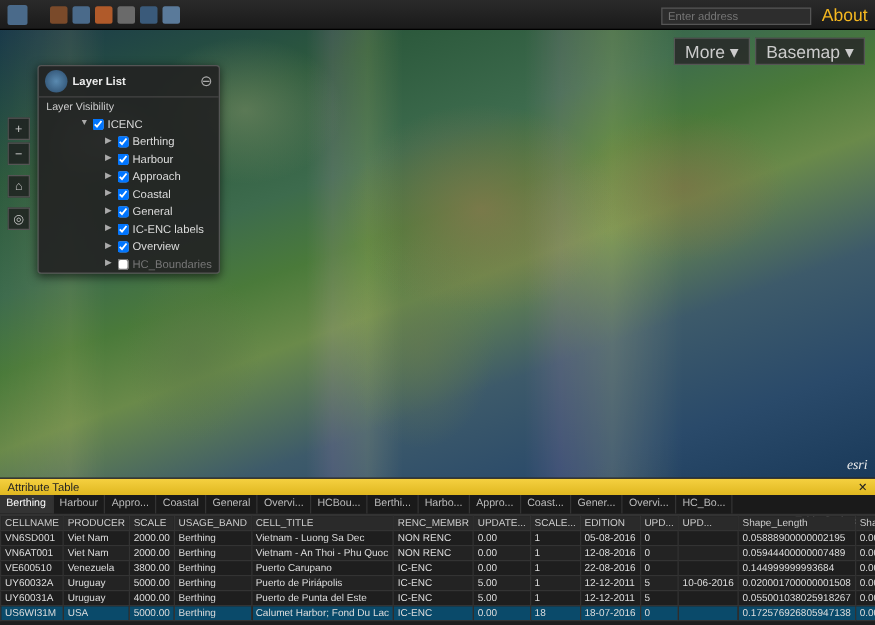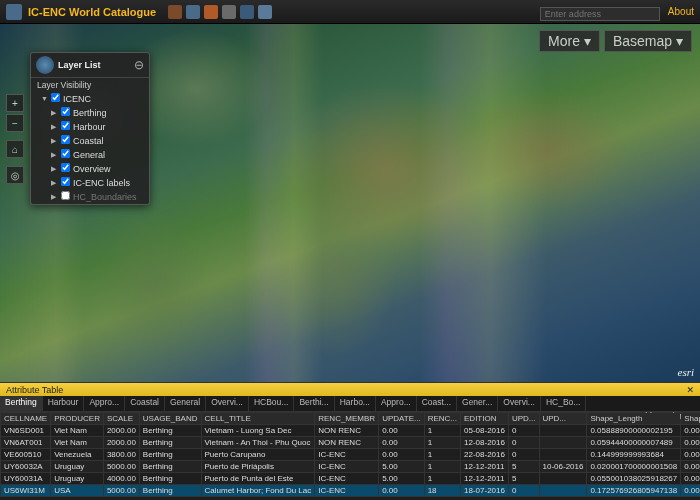--- a/index.html
+++ b/index.html
@@ -5,21 +5,21 @@
   * { box-sizing: border-box; margin: 0; padding: 0; }
   body { font-family: Arial, sans-serif; background: #1a1a1a; width: 700px; height: 500px; overflow: hidden; position: relative; }
   
   .top-bar { height: 24px; background: linear-gradient(#2a2a2a, #1a1a1a); display: flex; align-items: center; padding: 0 6px; border-bottom: 1px solid #000; }
   .logo-icon { width: 16px; height: 16px; background: #4a6a8a; border-radius: 2px; margin-right: 6px; }
   .app-title { color: #f5b820; font-weight: bold; font-size: 11px; flex: 0 0 auto; }
   .top-icons { display: flex; gap: 4px; margin-left: 12px; }
   .top-icons span { width: 14px; height: 14px; border-radius: 2px; }
   .search-box { margin-left: auto; }
   .search-box input { background: #2d2d2d; border: 1px solid #555; color: #aaa; font-size: 9px; padding: 1px 4px; width: 120px; height: 14px; }
-  .about-link { color: #f5b820; font-size: 10px; margin-left: 8px; cursor: pointer; }
+  .about-link { color: #f5b820; font-size: 14px; margin-left: 8px; cursor: pointer; }
   
   .map-area { position: relative; height: 358px; background: linear-gradient(160deg, #1a3a4a 0%, #2d5a3d 20%, #3d6b4d 35%, #4a7a3a 45%, #6a8a4a 55%, #3d5a6a 70%, #2a4a6a 85%, #1a3a5a 100%); overflow: hidden; }
   .map-area::before { content:""; position:absolute; inset:0; background:
     radial-gradient(ellipse 80px 60px at 12% 25%, rgba(200,200,200,0.4), transparent 60%),
     radial-gradient(ellipse 120px 90px at 28% 18%, rgba(120,140,100,0.6), transparent 65%),
     radial-gradient(ellipse 180px 140px at 55% 40%, rgba(140,120,80,0.7), transparent 60%),
     radial-gradient(ellipse 100px 140px at 48% 70%, rgba(100,120,80,0.6), transparent 60%),
     radial-gradient(ellipse 90px 120px at 22% 72%, rgba(90,120,70,0.6), transparent 60%),
     radial-gradient(ellipse 140px 100px at 78% 35%, rgba(130,110,70,0.6), transparent 60%);
   }
@@ -29,27 +29,27 @@
     linear-gradient(90deg, transparent 60%, rgba(140,60,120,0.2) 64%, rgba(160,140,60,0.25) 70%, transparent 78%);
     mix-blend-mode: screen;
   }
   
   .map-controls-top { position: absolute; top: 6px; right: 8px; display: flex; gap: 4px; z-index: 5; }
   .map-controls-top button { background: rgba(40,40,40,0.85); color: #ccc; border: 1px solid #555; font-size: 14px; padding: 2px 8px; cursor: pointer; }
   
   .zoom-controls { position: absolute; left: 6px; top: 70px; z-index: 5; display: flex; flex-direction: column; gap: 2px; }
   .zoom-controls button { width: 18px; height: 18px; background: rgba(30,30,30,0.8); color: #ccc; border: 1px solid #555; font-size: 10px; cursor: pointer; }
   
-  .layer-panel { position: absolute; top: 28px; left: 30px; width: 120px; background: rgba(35,35,35,0.92); border: 1px solid #555; border-radius: 3px; z-index: 10; font-size: 9px; color: #ddd; box-shadow: 0 2px 8px rgba(0,0,0,0.6); }
+  .layer-panel { position: absolute; top: 28px; left: 30px; width: 146px; background: rgba(35,35,35,0.92); border: 1px solid #555; border-radius: 3px; z-index: 10; font-size: 9px; color: #ddd; box-shadow: 0 2px 8px rgba(0,0,0,0.6); }
   .layer-header { display: flex; align-items: center; padding: 3px 5px; border-bottom: 1px solid #444; }
   .layer-header .globe { width: 18px; height: 18px; background: radial-gradient(#5a8ab0,#2a4a6a); border-radius: 50%; margin-right: 4px; }
   .layer-header .title { font-weight: bold; color: #eee; flex: 1; }
   .layer-header .min { color: #aaa; cursor: pointer; font-size: 12px; }
   .layer-sub { padding: 2px 6px; color: #ccc; font-size: 8.5px; }
-  .layer-item { display: flex; padding: 1px 4px 1px 10px; gap: 3px; line-height: 12px; }
+  .layer-item { display: flex; align-items: center; padding: 1px 4px 1px 0; gap: 3px; line-height: 12px; margin-left: 33px; }
   .layer-item.lvl2 { padding-left: 20px; }
   .layer-item .tri { font-size: 7px; color: #aaa; width: 7px; }
   .layer-item input { width: 9px; height: 9px; }
   .layer-item.dim { color: #777; }
   
   .esri-logo { position: absolute; bottom: 4px; right: 6px; color: #eee; font-size: 11px; font-style: italic; z-index: 5; font-family: Georgia, serif; text-align: right; }
   
   .attr-bar { height: 14px; background: linear-gradient(#f5d040,#e0b820); display: flex; align-items: center; padding: 0 6px; font-size: 9px; color: #222; border-top: 1px solid #333; }
   .attr-bar .x { margin-left: auto; cursor: pointer; }
   
@@ -63,21 +63,20 @@
   th, td { border: 1px solid #333; padding: 1px 3px; text-align: left; white-space: nowrap; height: 12px; overflow: hidden; }
   th { background: #2a2a2a; color: #ccc; font-weight: normal; position: sticky; top: 0; }
   tbody tr:nth-child(even) { background: #232323; }
   tbody tr.sel { background: #0a4a6a; }
 </style>
 </head>
 <body>
 
 <div class="top-bar">
   <div class="logo-icon"></div>
-  <div class="app-title">IC-ENC World Catalogue</div>
   <div class="top-icons">
     <span style="background:#7a4a2a"></span>
     <span style="background:#4a6a8a"></span>
     <span style="background:#b05a2a"></span>
     <span style="background:#6a6a6a"></span>
     <span style="background:#3a5a7a"></span>
     <span style="background:#5a7a9a"></span>
   </div>
   <div class="search-box">
     <input placeholder="Enter address" style="">
@@ -116,36 +115,41 @@
           <span>Berthing</span>
         </div>
         <div class="layer-item lvl2">
           <span class="tri">▶</span>
           <input type="checkbox" checked="" style="">
           <span>Harbour</span>
         </div>
         <div class="layer-item lvl2">
           <span class="tri">▶</span>
           <input type="checkbox" checked="" style="">
+          <span>Approach</span>
+        </div>
+        <div class="layer-item lvl2">
+          <span class="tri">▶</span>
+          <input type="checkbox" checked="" style="">
           <span>Coastal</span>
         </div>
         <div class="layer-item lvl2">
           <span class="tri">▶</span>
           <input type="checkbox" checked="" style="">
           <span>General</span>
         </div>
         <div class="layer-item lvl2">
           <span class="tri">▶</span>
           <input type="checkbox" checked="" style="">
+          <span>IC-ENC labels</span>
+        </div>
+        <div class="layer-item lvl2">
+          <span class="tri">▶</span>
+          <input type="checkbox" checked="" style="">
           <span>Overview</span>
-        </div>
-        <div class="layer-item lvl2">
-          <span class="tri">▶</span>
-          <input type="checkbox" checked="" style="">
-          <span>IC-ENC labels</span>
         </div>
       </div>
     <div class="layer-item lvl2 dim">
       <span class="tri">▶</span>
       <input type="checkbox" style="">
       <span>HC_Boundaries</span>
     </div>
   </div>
 
   <div class="esri-logo">esri</div>
@@ -180,21 +184,21 @@
   <table>
     <thead>
         <tr id="thead-row">
           <th>CELLNAME</th>
           <th>PRODUCER</th>
           <th>SCALE</th>
           <th>USAGE_BAND</th>
           <th>CELL_TITLE</th>
           <th>RENC_MEMBR</th>
           <th>UPDATE...</th>
-          <th>RENC...</th>
+          <th>SCALE...</th>
           <th>EDITION</th>
           <th>UPD...</th>
           <th>UPD...</th>
           <th>Shape_Length</th>
           <th>Shape_Area</th>
         </tr>
       </thead>
     <tbody id="tbody">
         <tr>
           <td>VN6SD001</td>

